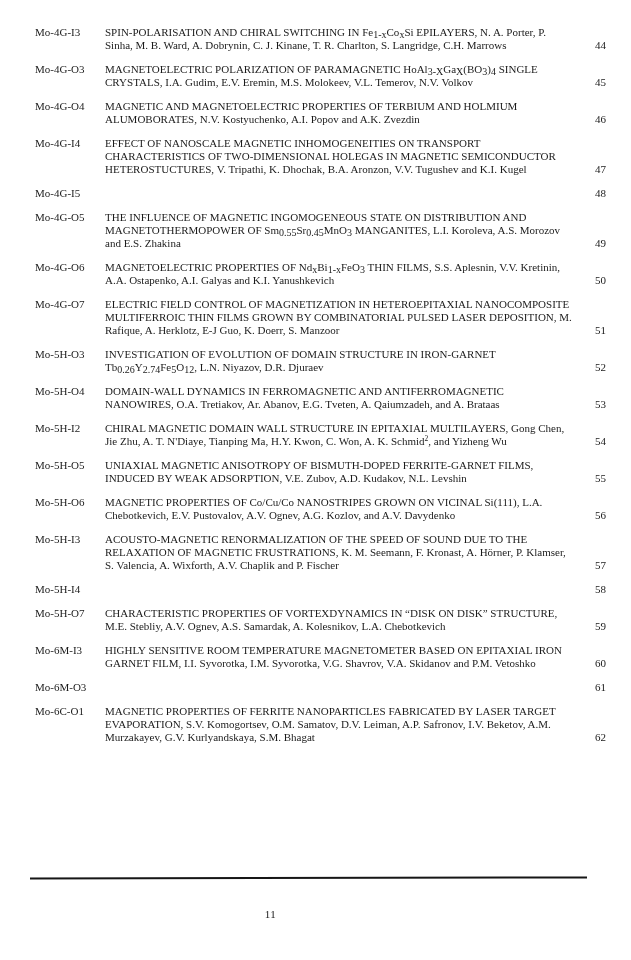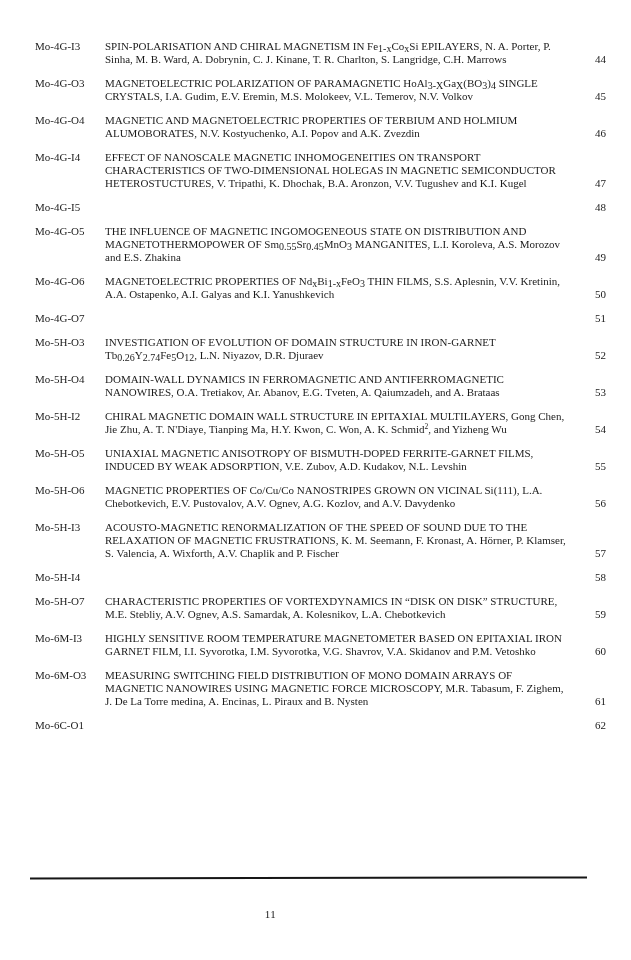--- a/index.html
+++ b/index.html
@@ -6,21 +6,21 @@
   body {
     width: 631px; height: 960px;
     background: #ffffff;
     font-family: "Liberation Serif", "DejaVu Serif", serif;
     color: #1b1b1b;
     position: relative;
     overflow: hidden;
   }
   .toc {
     position: absolute;
-    left: 35px; top: 40px;
+    left: 35px; top: 26px;
     width: 571px;
   }
   .entry {
     display: flex;
     margin-bottom: 11px;
     font-size: 11px;
     line-height: 13px;
   }
   .code {
     width: 70px;
@@ -55,21 +55,21 @@
     font-size: 11px;
     letter-spacing: 0.5px;
   }
 </style>
 </head>
 <body>
 
 <div class="toc">
     <div class="entry">
       <div class="code">Mo-4G-I3</div>
-      <div class="title"><span>SPIN-POLARISATION AND CHIRAL MAGNETISM IN Fe</span><sub>1-x</sub><span>Co</span><sub>x</sub><span>Si EPILAYERS, N. A. Porter, P. Sinha, M. B. Ward, A. Dobrynin, C. J. Kinane, T. R. Charlton, S. Langridge, </span><span class="u">C.H. Marrows</span></div>
+      <div class="title"><span>SPIN-POLARISATION AND CHIRAL SWITCHING IN Fe</span><sub>1-x</sub><span>Co</span><sub>x</sub><span>Si EPILAYERS, N. A. Porter, P. Sinha, M. B. Ward, A. Dobrynin, C. J. Kinane, T. R. Charlton, S. Langridge, </span><span class="u">C.H. Marrows</span></div>
       <div class="pageref">44</div>
     </div>
     <div class="entry">
       <div class="code">Mo-4G-O3</div>
       <div class="title"><span>MAGNETOELECTRIC POLARIZATION OF PARAMAGNETIC HoAl</span><sub>3-X</sub><span>Ga</span><sub>X</sub><span>(BO</span><sub>3</sub><span>)</span><sub>4</sub><span> SINGLE CRYSTALS, </span><span class="u">I.A. Gudim</span><span>, E.V. Eremin, M.S. Molokeev, V.L. Temerov, N.V. Volkov</span></div>
       <div class="pageref">45</div>
     </div>
     <div class="entry">
       <div class="code">Mo-4G-O4</div>
       <div class="title"><span>MAGNETIC AND MAGNETOELECTRIC PROPERTIES OF TERBIUM AND HOLMIUM ALUMOBORATES, </span><span class="u">N.V. Kostyuchenko</span><span>, A.I. Popov and A.K. Zvezdin</span></div>
@@ -89,20 +89,21 @@
       <div class="title"><span>THE INFLUENCE OF MAGNETIC INGOMOGENEOUS STATE ON DISTRIBUTION AND MAGNETOTHERMOPOWER OF Sm</span><sub>0.55</sub><span>Sr</span><sub>0.45</sub><span>MnO</span><sub>3</sub><span> MANGANITES, L.I. Koroleva, </span><span class="u">A.S. Morozov</span><span> and E.S. Zhakina</span></div>
       <div class="pageref">49</div>
     </div>
     <div class="entry">
       <div class="code">Mo-4G-O6</div>
       <div class="title"><span>MAGNETOELECTRIC PROPERTIES OF Nd</span><sub>x</sub><span>Bi</span><sub>1-x</sub><span>FeO</span><sub>3</sub><span> THIN FILMS, S.S. Aplesnin, </span><span class="u">V.V. Kretinin</span><span>, A.A. Ostapenko, A.I. Galyas and K.I. Yanushkevich</span></div>
       <div class="pageref">50</div>
     </div>
     <div class="entry">
       <div class="code">Mo-4G-O7</div>
+      <div class="title"><span>ELECTRIC FIELD CONTROL OF MAGNETIZATION IN HETEROEPITAXIAL NANOCOMPOSITE MULTIFERROIC THIN FILMS GROWN BY COMBINATORIAL PULSED LASER DEPOSITION, </span><span class="u">M. Rafique,</span><span> A. Herklotz, E-J Guo, K. Doerr, S. Manzoor</span></div>
       <div class="pageref">51</div>
     </div>
     <div class="entry">
       <div class="code">Mo-5H-O3</div>
       <div class="title"><span>INVESTIGATION OF EVOLUTION OF DOMAIN STRUCTURE IN IRON-GARNET Tb</span><sub>0.26</sub><span>Y</span><sub>2.74</sub><span>Fe</span><sub>5</sub><span>O</span><sub>12</sub><span>, </span><span class="u">L.N. Niyazov</span><span>, D.R. Djuraev</span></div>
       <div class="pageref">52</div>
     </div>
     <div class="entry">
       <div class="code">Mo-5H-O4</div>
       <div class="title"><span>DOMAIN-WALL DYNAMICS IN FERROMAGNETIC AND ANTIFERROMAGNETIC NANOWIRES, </span><span class="u">O.A. Tretiakov</span><span>, Ar. Abanov, E.G. Tveten, A. Qaiumzadeh, and A. Brataas</span></div>
@@ -137,23 +138,23 @@
       <div class="title"><span>CHARACTERISTIC PROPERTIES OF VORTEXDYNAMICS IN “DISK ON DISK” STRUCTURE, </span><span class="u">M.E. Stebliy,</span><span> A.V. Ognev, A.S. Samardak, A. Kolesnikov, L.A. Chebotkevich</span></div>
       <div class="pageref">59</div>
     </div>
     <div class="entry">
       <div class="code">Mo-6M-I3</div>
       <div class="title"><span>HIGHLY SENSITIVE ROOM TEMPERATURE MAGNETOMETER BASED ON EPITAXIAL IRON GARNET FILM, I.I. Syvorotka, I.M. Syvorotka, V.G. Shavrov, V.A. Skidanov and </span><span class="u">P.M. Vetoshko</span></div>
       <div class="pageref">60</div>
     </div>
     <div class="entry">
       <div class="code">Mo-6M-O3</div>
-      <div class="title"><span>MEASURING SWITCHING FIELD DISTRIBUTION OF MONO DOMAIN ARRAYS OF MAGNETIC NANOWIRES USING MAGNETIC FORCE MICROSCOPY, </span><span class="u">M.R. Tabasum</span><span>, F. Zighem, J. De La Torre medina, A. Encinas, L. Piraux and B. Nysten</span></div>
       <div class="pageref">61</div>
     </div>
     <div class="entry">
       <div class="code">Mo-6C-O1</div>
+      <div class="title"><span>MAGNETIC PROPERTIES OF FERRITE NANOPARTICLES FABRICATED BY LASER TARGET EVAPORATION, S.V. Komogortsev, O.M. Samatov, D.V. Leiman, A.P. Safronov, I.V. Beketov, A.M. Murzakayev, </span><span class="u">G.V. Kurlyandskaya</span><span>, S.M. Bhagat</span></div>
       <div class="pageref">62</div>
     </div>
   </div>
 
 <div class="rule"></div>
 <div class="pagenum">11</div>
 
 </body></html>

